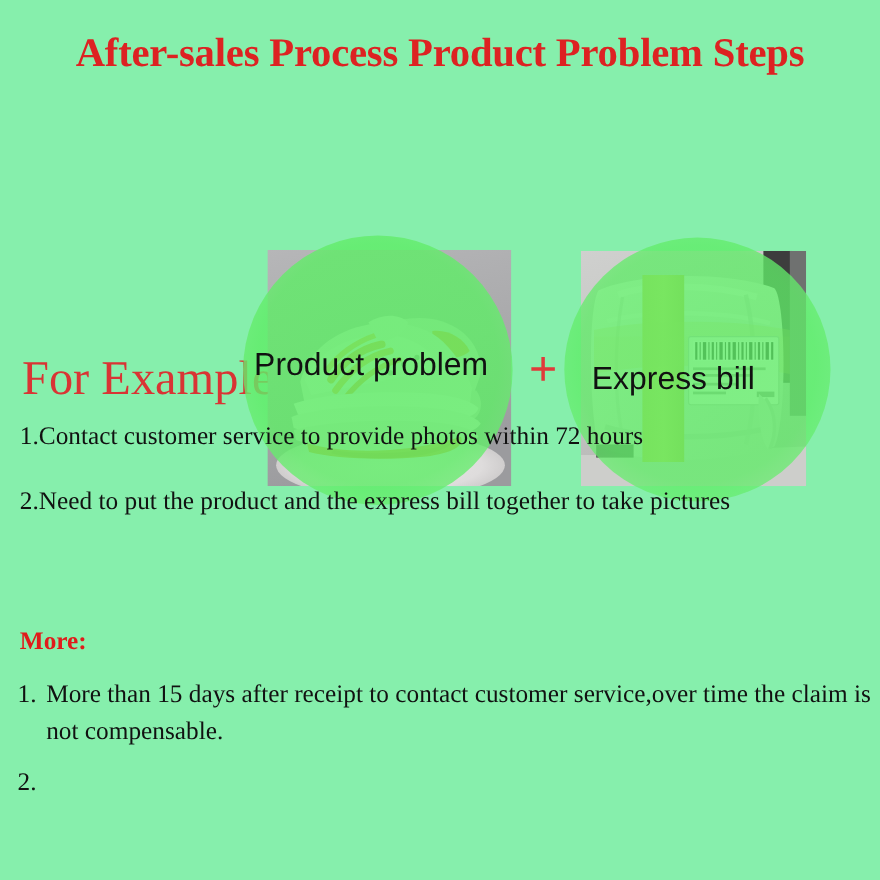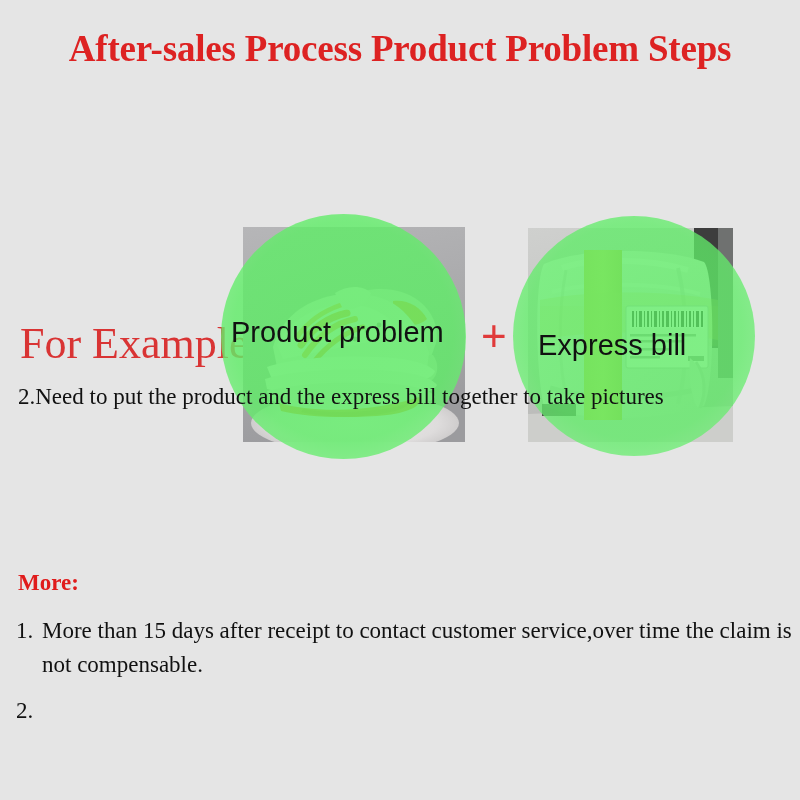--- a/index.html
+++ b/index.html
@@ -11,21 +11,21 @@
     width: 800px;
     height: 800px;
     overflow: hidden;
     font-family: "Liberation Serif", "DejaVu Serif", serif;
     -webkit-font-smoothing: antialiased;
   }
   #page {
     position: relative;
     width: 800px;
     height: 800px;
-    background: #e5e5e5;
+    background: #86efac;
   }
 
   
   #page-title {
     position: absolute;
     left: 0;
     top: 27px;
     width: 800px;
     text-align: center;
     font-family: "Liberation Serif", "DejaVu Serif", serif;
@@ -330,20 +330,21 @@
         <path d="M168 134 C178 148, 178 166, 172 180" stroke="#c2c3c0" stroke-width="3" fill="none"></path>
 
         <rect x="14" y="176" width="34" height="12" fill="#3a3a3a" opacity="0.85"></rect>
       </svg>
     </div>
     <div class="green-circle" id="green-circle-express"></div>
     <div class="overlay-caption" id="caption-express-bill">Express bill</div>
   </div>
 
   <div id="steps-list">
+    <div class="step-item">1.Contact customer service to provide photos within 72 hours</div>
     <div class="step-item">2.Need to put the product and the express bill together to take pictures</div>
   </div>
 
   <div id="note-heading">More:</div>
 
   <div id="note-list">
     <div class="note-item">
       <span class="note-marker">1.</span>
       <span>More than 15 days after receipt to contact customer service,over time the claim is not compensable.</span>
     </div>

